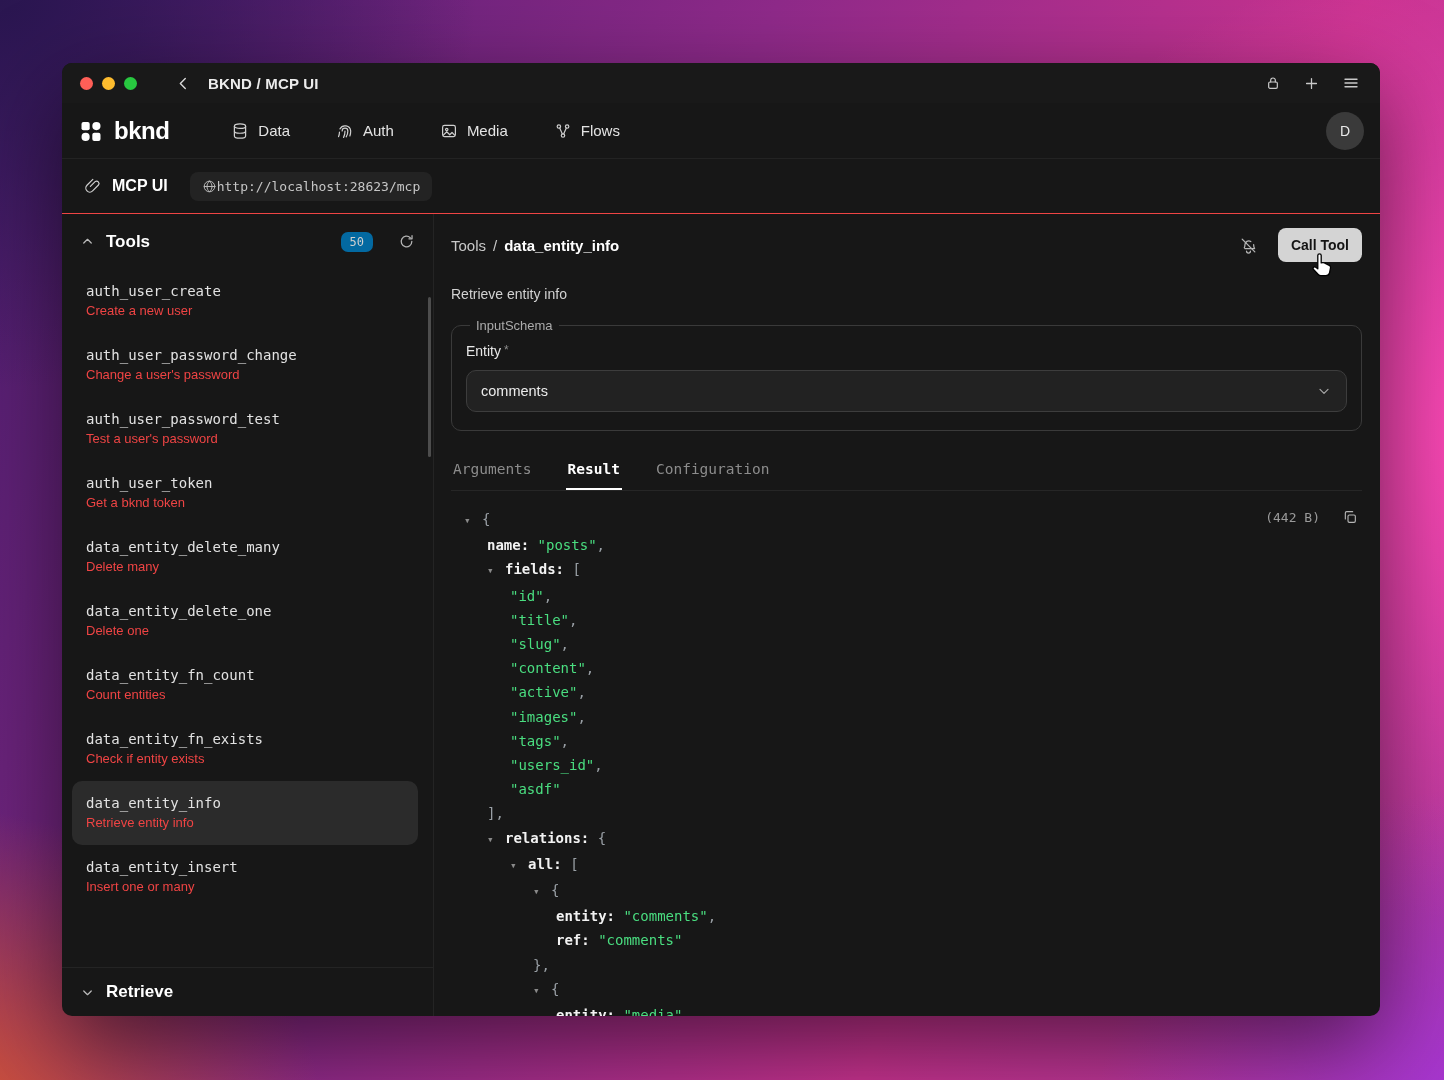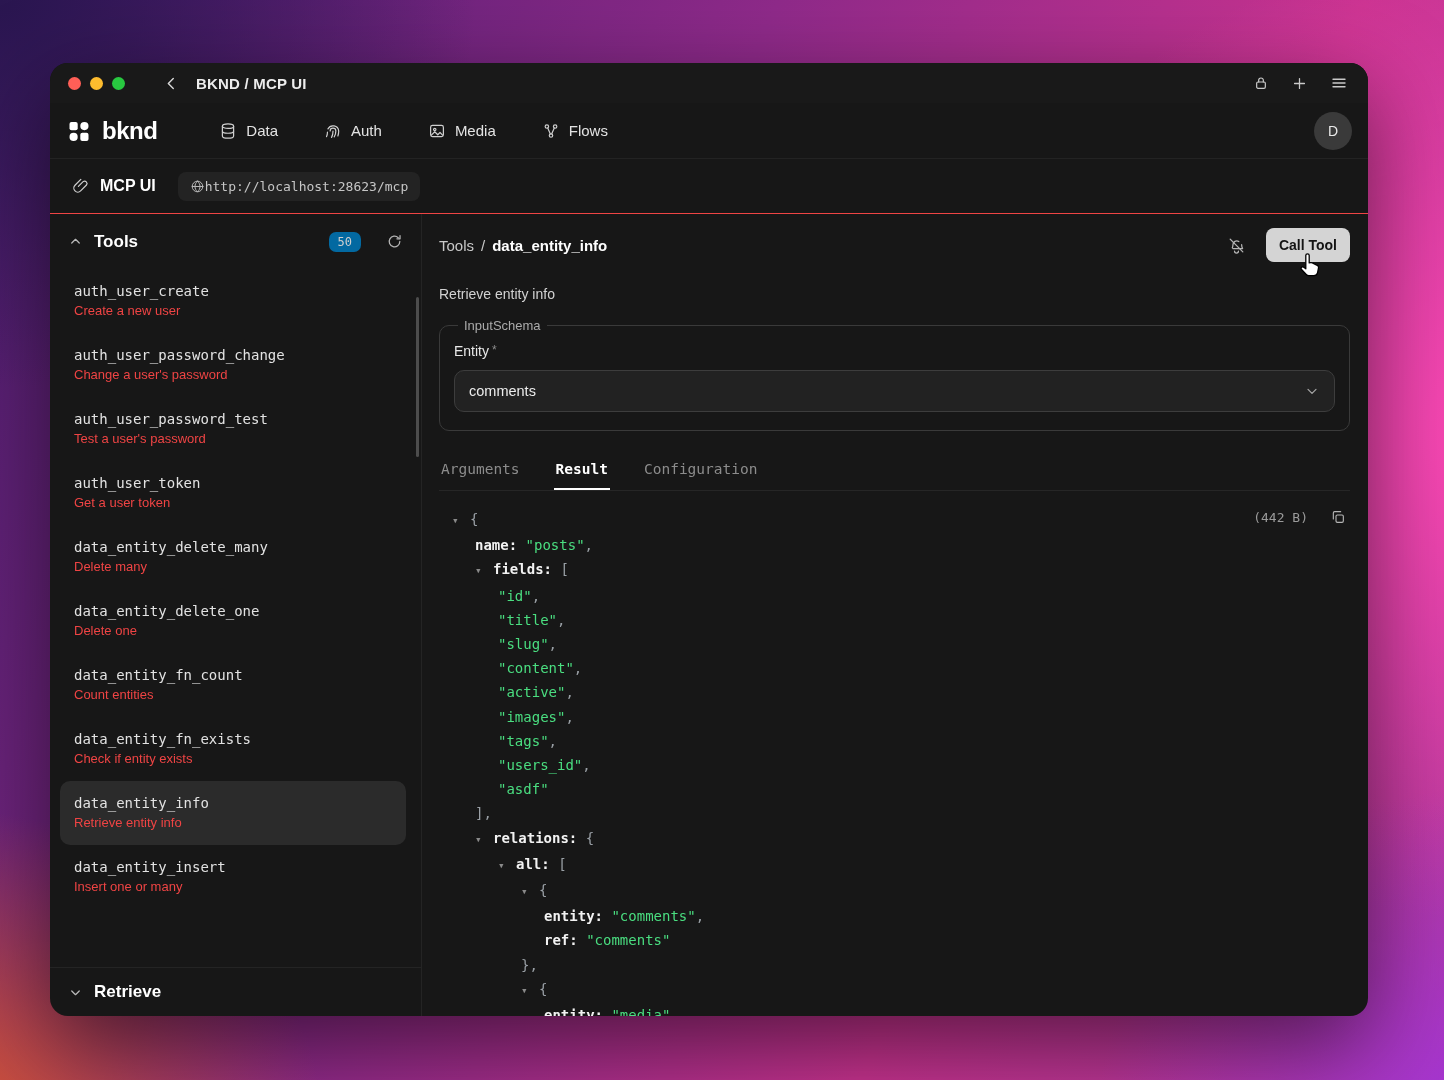--- a/index.html
+++ b/index.html
@@ -8,22 +8,22 @@
     font-family:"Liberation Sans", sans-serif;
     background:
       radial-gradient(55% 60% at 0% 0%, #2a1650 0%, rgba(42,22,80,0) 60%),
       radial-gradient(50% 55% at -5% 105%, #e05a2b 0%, rgba(224,90,43,0) 55%),
       radial-gradient(45% 50% at 103% 103%, #a435d6 0%, rgba(164,53,214,0) 60%),
       radial-gradient(60% 70% at 105% 40%, #ff49b6 0%, rgba(255,73,182,0) 65%),
       linear-gradient(115deg, #4a1d6e 0%, #8f2a8a 40%, #c93390 70%, #b03aa0 100%);
   }
   svg { display:block; }
   .window {
-    position:absolute; left:50px; top:63px; width:1318px; height:953px;
-    background:#171717; border-radius:18px; overflow:hidden;
+    position:absolute; left:62px; top:63px; width:1318px; height:953px;
+    background:#171717; border-radius:10px; overflow:hidden;
     box-shadow:0 30px 90px rgba(0,0,0,.55);
     color:#e5e5e5;
   }
   
   .titlebar { height:40px; display:flex; align-items:center; padding:0 18px; background:#191919; }
   .traffic { display:flex; gap:9px; align-items:center; }
   .tl { width:13px; height:13px; border-radius:50%; display:inline-block; cursor:pointer; }
   .tl.red { background:#ff5f57; } .tl.yellow { background:#febc2e; } .tl.green { background:#28c840; }
   .tb-back { margin-left:36px; background:none; border:none; color:#d6d6d6; cursor:pointer; padding:2px; }
   .tb-title { margin-left:14px; font-size:15px; font-weight:700; color:#ececec; letter-spacing:.2px; }
@@ -237,21 +237,21 @@
           <div class="tool-item">
     <div class="tool-name">auth_user_password_change</div>
     <div class="tool-sub">Change a user's password</div>
   </div>
           <div class="tool-item">
     <div class="tool-name">auth_user_password_test</div>
     <div class="tool-sub">Test a user's password</div>
   </div>
           <div class="tool-item">
     <div class="tool-name">auth_user_token</div>
-    <div class="tool-sub">Get a user token</div>
+    <div class="tool-sub">Get a bknd token</div>
   </div>
           <div class="tool-item">
     <div class="tool-name">data_entity_delete_many</div>
     <div class="tool-sub">Delete many</div>
   </div>
           <div class="tool-item">
     <div class="tool-name">data_entity_delete_one</div>
     <div class="tool-sub">Delete one</div>
   </div>
           <div class="tool-item">

